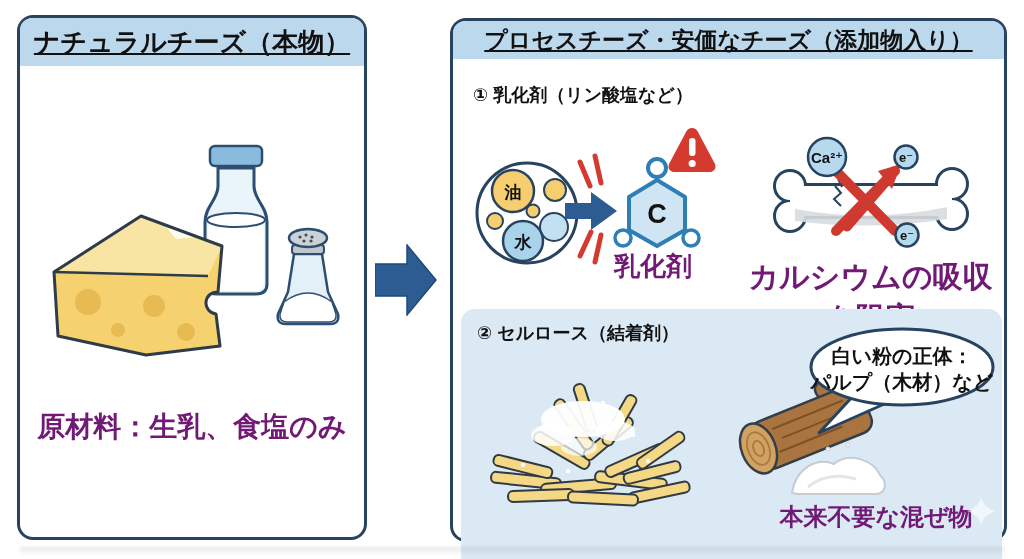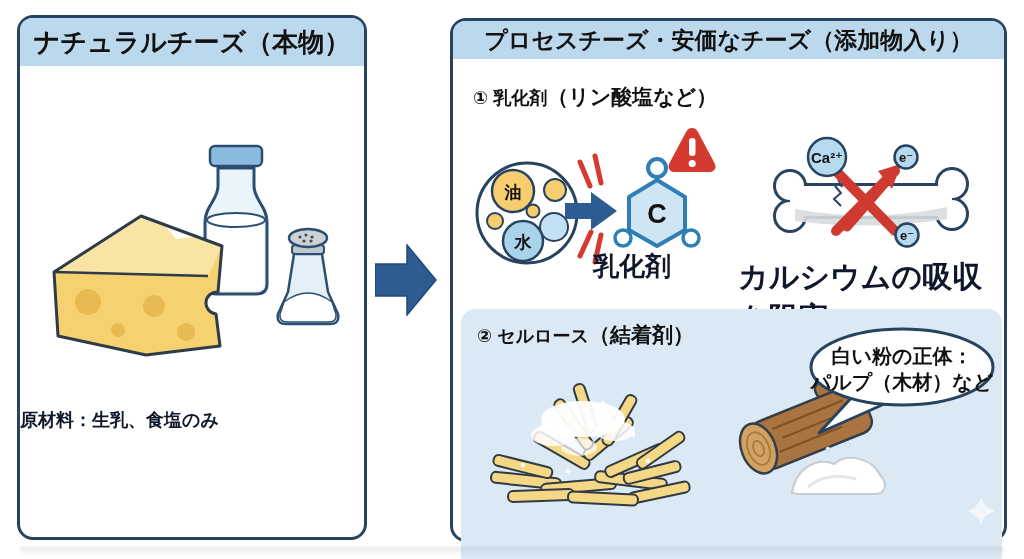--- a/index.html
+++ b/index.html
@@ -5,32 +5,32 @@
   * { margin:0; padding:0; box-sizing:border-box; }
   body { background:#fff; font-family:"Liberation Sans","DejaVu Sans",sans-serif; }
   .stage { position:relative; width:1024px; height:559px; background:#ffffff; overflow:hidden; }
 
   .panel { position:absolute; background:#fff; border:3px solid #27435f; border-radius:16px; }
   .panel-left  { left:17px;  top:15px; width:350px; height:525px; }
   .panel-right { left:450px; top:18px; width:557px; height:524px; }
 
   .panel-header { height:48px; background:#bcd8ec; border-radius:12px 12px 0 0;
                   display:flex; align-items:center; justify-content:center;
-                  font-weight:700; color:#111; }
+                  font-weight:700; color:#111;text-decoration:underline; }
   .panel-left  .panel-header { font-size:26px; }
   .panel-right .panel-header { height:38px; font-size:23px; }
 
   .abs { position:absolute; }
 
-  .caption { position:absolute; font-weight:700; color:#0f172a; }
-  .left-caption { left:0; top:390px; width:100%; font-size:18px; }
+  .caption { position:absolute; font-weight:700; color:#701a75; text-align:center; }
+  .left-caption { left:0; top:390px; width:100%; font-size:28px; }
 
   .sec-heading { position:absolute; font-weight:700; color:#111; white-space:nowrap; }
   .sec-heading .main { font-size:18px; }
-  .sec-heading .sub  { font-size:21px; }
+  .sec-heading .sub  { font-size:18px; }
   .heading1 { left:20px; top:62px; }
 
   .emulsifier-label { left:140px; top:228px; width:120px; font-size:26px; }
   .result-caption   { left:285px; top:236px; width:265px; font-size:30px; }
 
   .subpanel { position:absolute; left:8px; top:288px; width:541px; height:276px;
               background:#dbe9f4; border-radius:14px; }
   .heading2 { left:16px; top:12px; }
   .sec2-caption { left:290px; top:192px; width:250px; font-size:24px; }
 
@@ -234,20 +234,21 @@
       </svg>
 
       <svg class="abs" style="left:338px; top:6px;" width="202" height="126" viewBox="0 0 202 126">
         <polygon points="55,80 20,118 92,86" fill="#ffffff" stroke="#27435f" stroke-width="3" stroke-linejoin="round"></polygon>
         <ellipse cx="103" cy="52" rx="91" ry="38" fill="#ffffff" stroke="#27435f" stroke-width="3"></ellipse>
         <ellipse cx="103" cy="52" rx="87" ry="34" fill="#ffffff"></ellipse>
         <text x="103" y="48" font-size="20" text-anchor="middle">白い粉の正体：</text>
         <text x="103" y="74" font-size="20" text-anchor="middle">パルプ（木材）など</text>
       </svg>
 
+      <div class="caption sec2-caption">本来不要な混ぜ物</div>
 
       <svg class="abs" style="left:506px; top:188px;" width="28" height="28" viewBox="0 0 28 28">
         <path d="M14,0 Q16,10 28,14 Q16,18 14,28 Q12,18 0,14 Q12,10 14,0 Z" fill="#ffffff" opacity="0.65"></path>
       </svg>
     </div>
   </div>
 
   <div class="floor-shadow"></div>
 </div>
 

